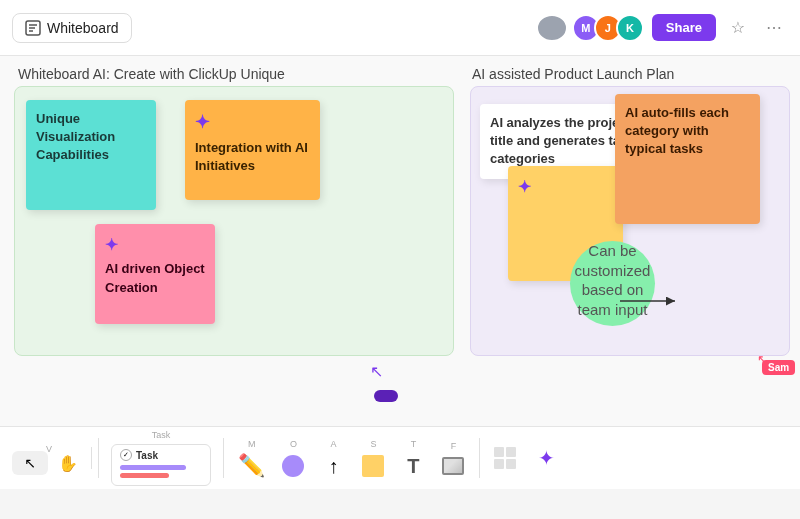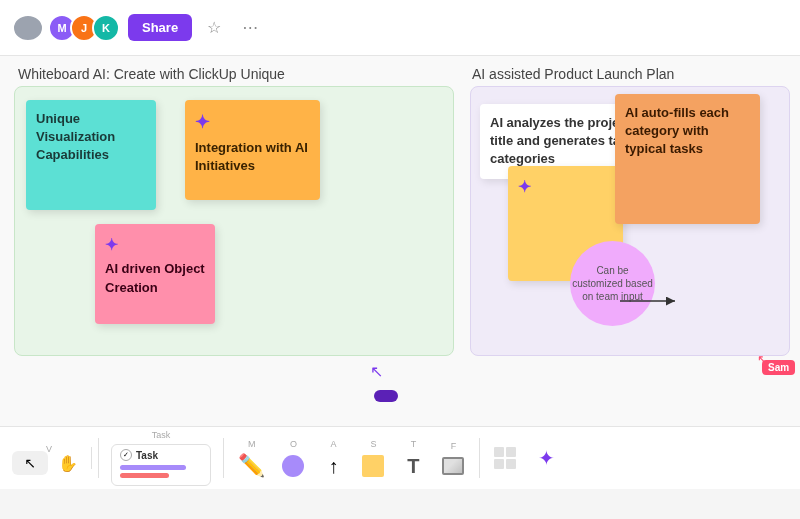--- a/index.html
+++ b/index.html
@@ -174,29 +174,28 @@
       color: #3a1a00;
       width: 145px;
       height: 130px;
       left: 615px;
       top: 38px;
     }
 
     
     .text-note {
       position: absolute;
-      background: #f0abfc;
+      background: #86efac;
       color: #555;
-      font-size: 10px;
+      font-size: 15px;
       font-weight: 500;
       border-radius: 50%;
       width: 85px;
       height: 85px;
       display: flex;
-      align-items: center;
       justify-content: center;
       text-align: center;
       line-height: 1.3;
       left: 570px;
       top: 185px;
     }
 
     
     .cursor {
       position: absolute;
@@ -327,20 +326,31 @@
 
     
     svg.arrow {
       overflow: visible;
     }
   </style>
 </head>
 <body>
 
 <div class="header">
+  <div class="header-left">
+    <div class="whiteboard-tab">
+      <svg width="16" height="16" viewBox="0 0 16 16" fill="none">
+        <rect x="1" y="1" width="14" height="14" rx="2" stroke="#555" stroke-width="1.5" fill="none"></rect>
+        <line x1="4" y1="5" x2="12" y2="5" stroke="#555" stroke-width="1.5"></line>
+        <line x1="4" y1="8" x2="10" y2="8" stroke="#555" stroke-width="1.5"></line>
+        <line x1="4" y1="11" x2="8" y2="11" stroke="#555" stroke-width="1.5"></line>
+      </svg>
+      <span>Whiteboard</span>
+    </div>
+  </div>
   <div class="header-right">
 
     <div style="width:32px;height:28px;border-radius:50%;background:#9ca3af;border:2px solid #fff;margin-right:-4px;display:inline-block;vertical-align:middle;"></div>
     <div class="avatar-group">
       <div class="avatar avatar-purple">M</div>
       <div class="avatar avatar-orange">J</div>
       <div class="avatar avatar-teal">K</div>
     </div>
     <button class="share-btn">Share</button>
     <div class="header-icon">☆</div>

